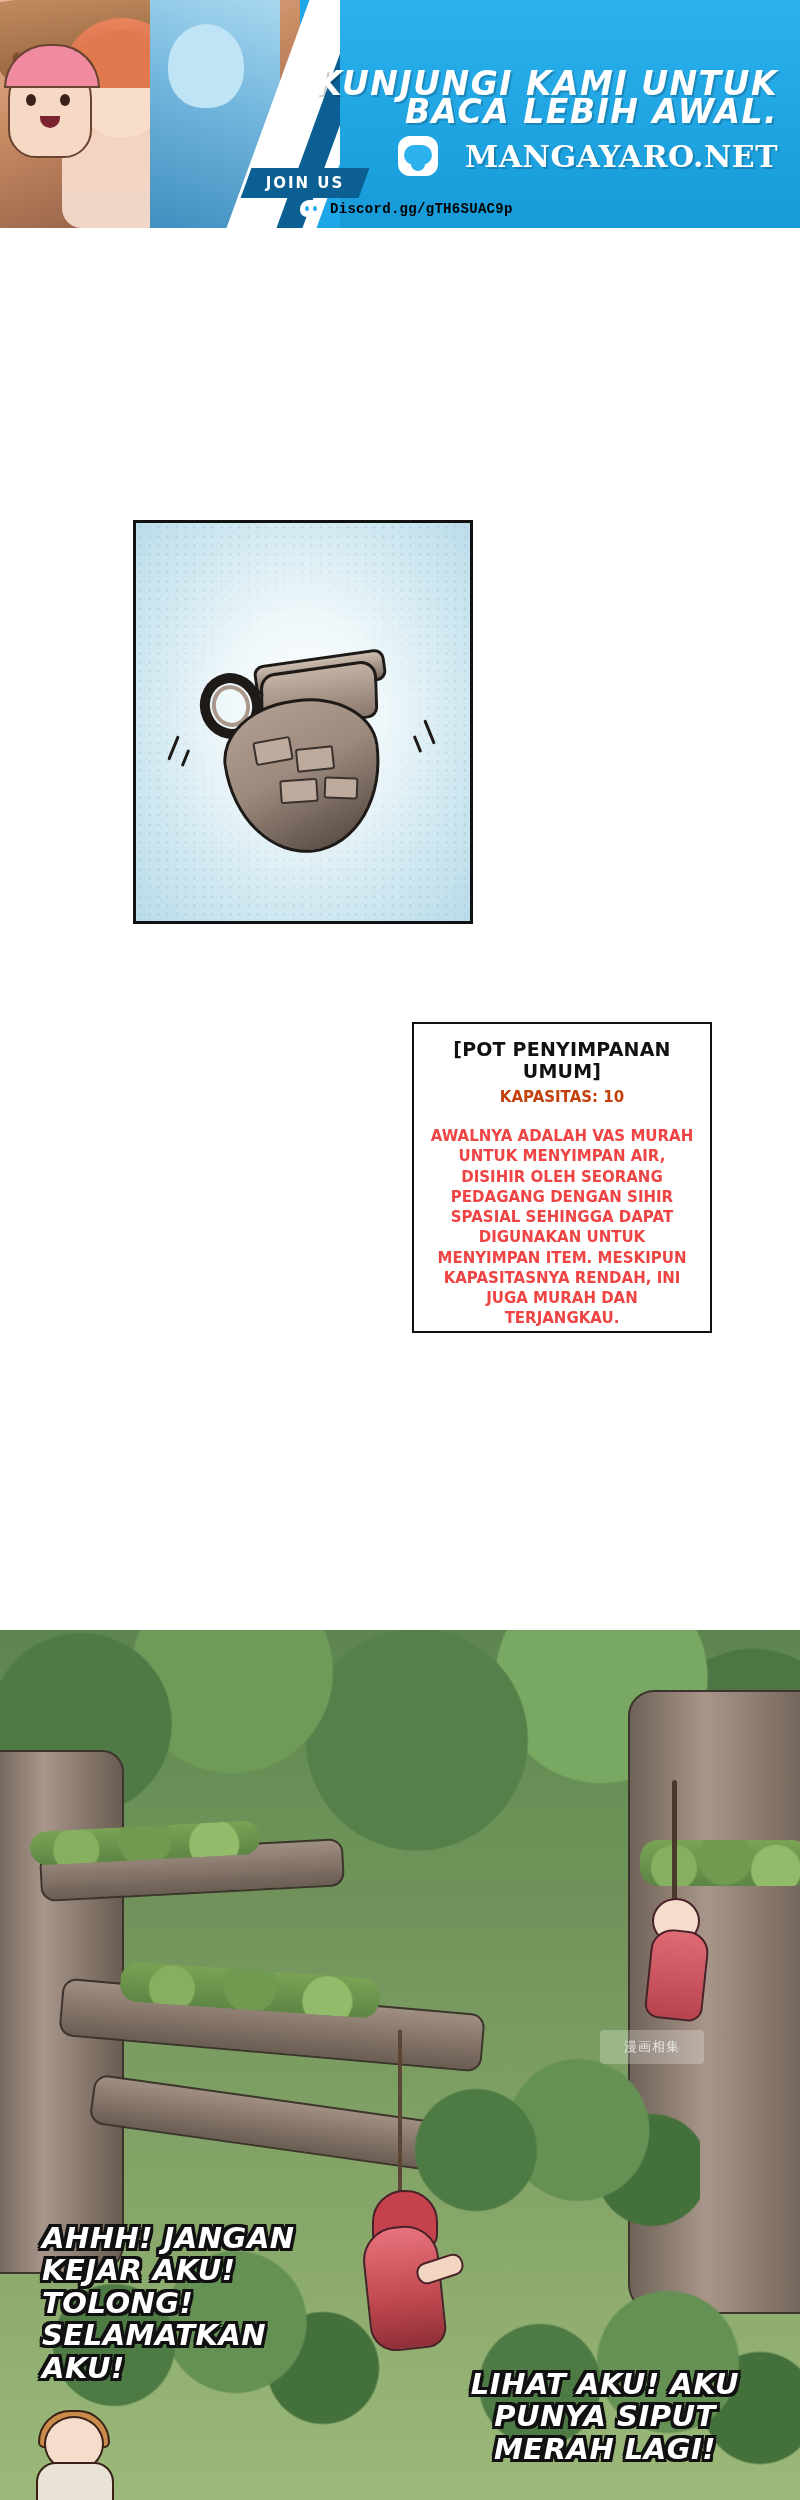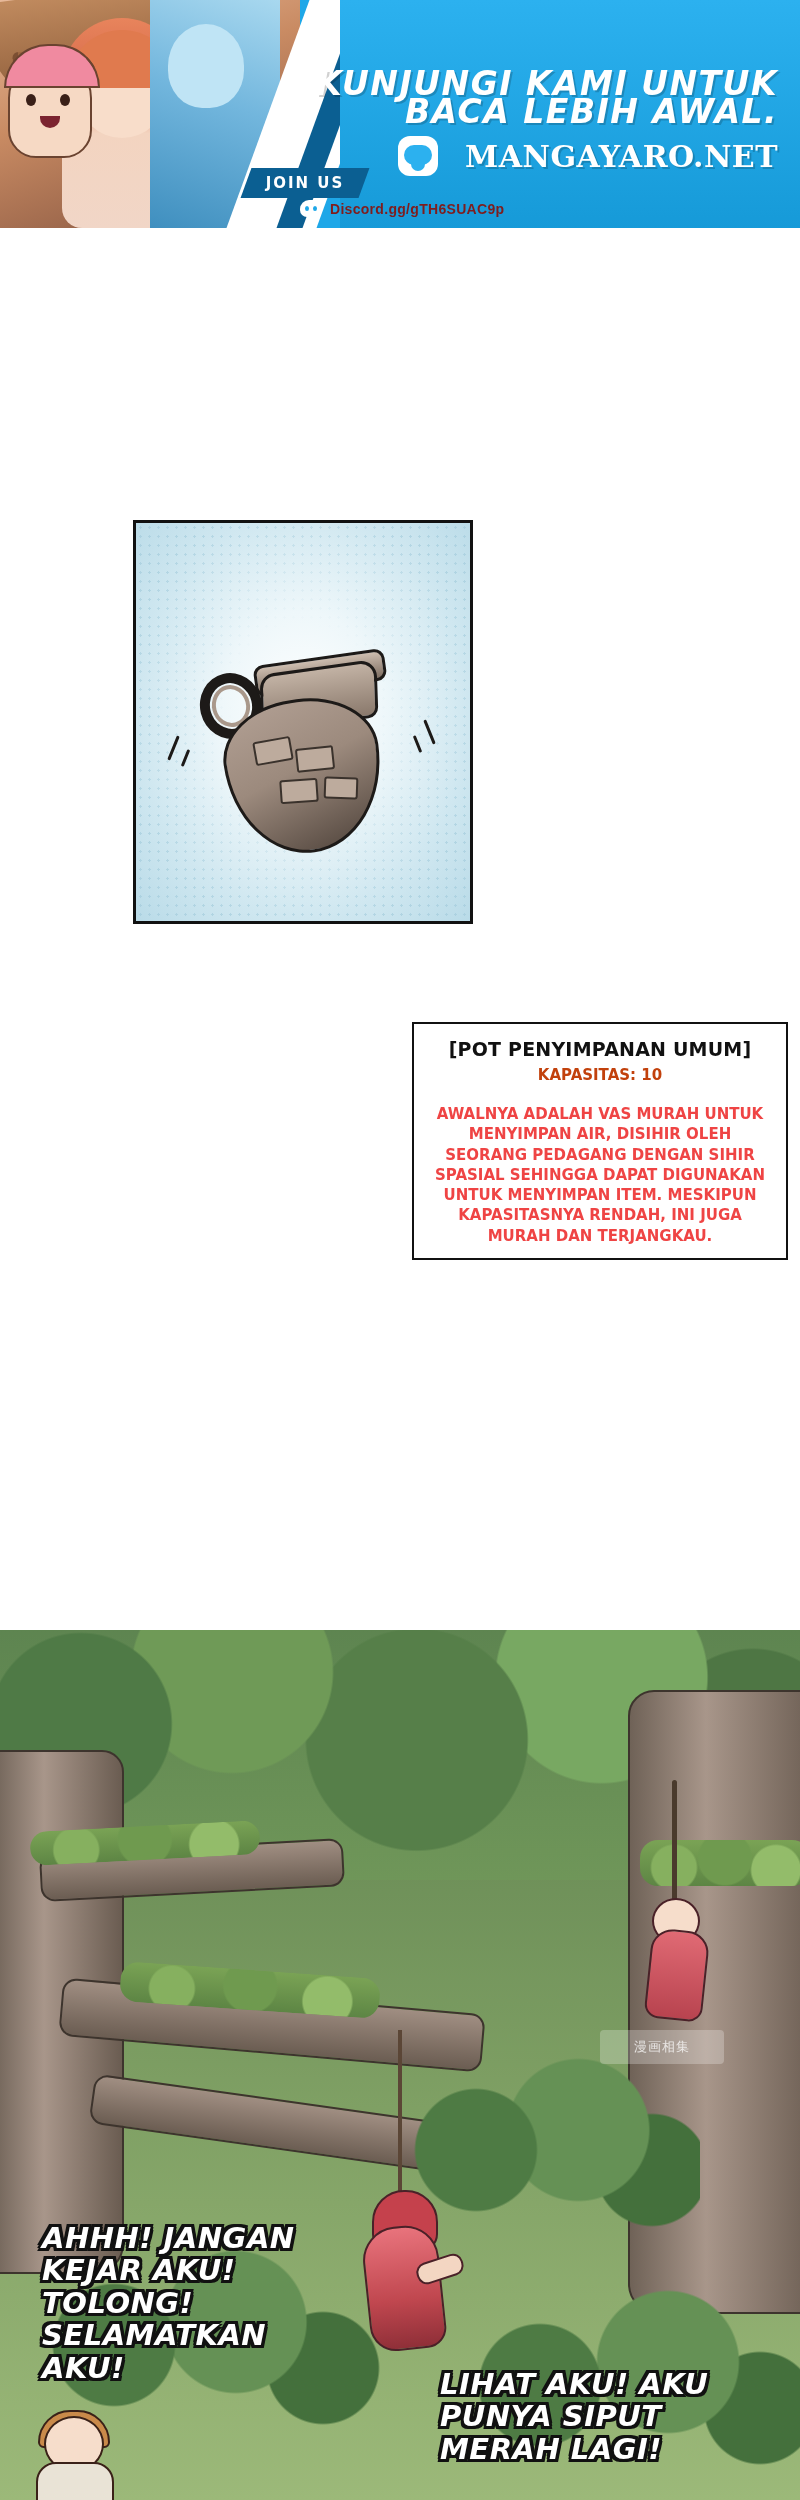--- a/index.html
+++ b/index.html
@@ -228,22 +228,22 @@
     content: "";
     position: absolute;
     top: 6px;
     width: 4px; height: 5px;
     background: #1ea7e8;
     border-radius: 50%;
   }
   .discord-mark:before { left: 5px; }
   .discord-mark:after  { left: 13px; }
   .discord-text {
-    color: #7f1d1d;
-    font-family: Liberation Sans, sans-serif;
+    color: #000000;
+    font-family: Liberation Mono, monospace;
     font-weight: bold;
     font-size: 14px;
     letter-spacing: .3px;
   }
 
   
   .panel-pot {
     position: absolute;
     left: 133px; top: 520px;
     width: 334px; height: 398px;
@@ -329,24 +329,24 @@
   }
   .spark.k1 { left: 36px;  top: 212px; transform: rotate(22deg); }
   .spark.k2 { left: 48px;  top: 226px; transform: rotate(22deg); height: 18px; }
   .spark.k3 { left: 292px; top: 196px; transform: rotate(-22deg); }
   .spark.k4 { left: 280px; top: 212px; transform: rotate(-22deg); height: 18px; }
 
   
   .infobox {
     position: absolute;
     left: 412px; top: 1022px;
-    width: 376px;
+    width: 300px;
     background: #ffffff;
     border: 2px solid #111;
-    padding: 14px 16px 12px;
+    padding: 14px 16px 2px;
     box-sizing: border-box;
     text-align: center;
   }
   .infobox .title {
     font-family: "DejaVu Sans", sans-serif;
     font-weight: bold;
     font-size: 19px;
     color: #111;
     letter-spacing: .2px;
   }
@@ -507,21 +507,21 @@
     left: 416px; top: 628px;
     width: 44px; height: 18px;
     background: #f3d6c2;
     border: 2px solid #4a2128;
     border-radius: 10px;
     transform: rotate(-18deg);
   }
   .watermark {
     position: absolute;
     left: 600px; top: 400px;
-    width: 124px; height: 34px;
+    width: 104px; height: 34px;
     background: rgba(255,255,255,.25);
     border-radius: 4px;
     color: rgba(255,255,255,.75);
     font-size: 13px;
     font-family: "DejaVu Sans", sans-serif;
     line-height: 34px;
     text-align: center;
     letter-spacing: 1px;
   }
 
@@ -570,21 +570,21 @@
   }
   .shout.left {
     left: 42px; top: 2222px;
     width: 300px;
     font-size: 29px;
   }
   .shout.right {
     left: 440px; top: 2368px;
     width: 330px;
     font-size: 29px;
-    text-align: left;
+    text-align: center;
   }
 </style>
 </head>
 <body>
 
 <div class="banner">
   <div class="banner-art">
     <div class="art-hat"></div>
     <div class="art-girl"></div>
     <div class="art-blue"></div>

